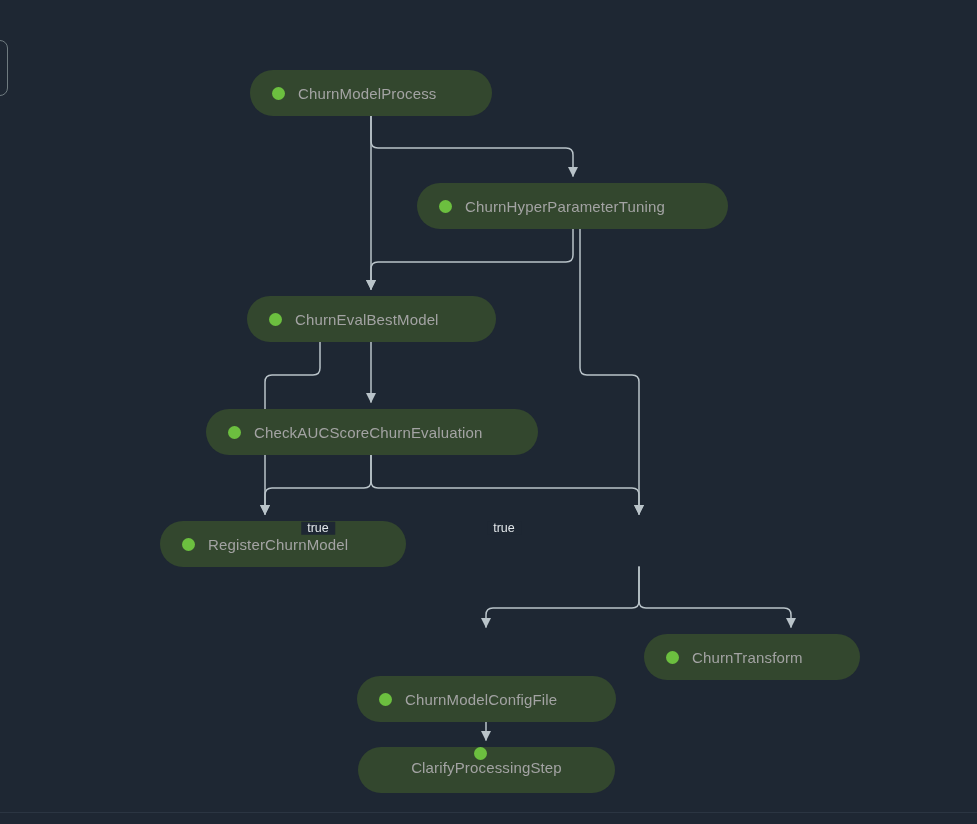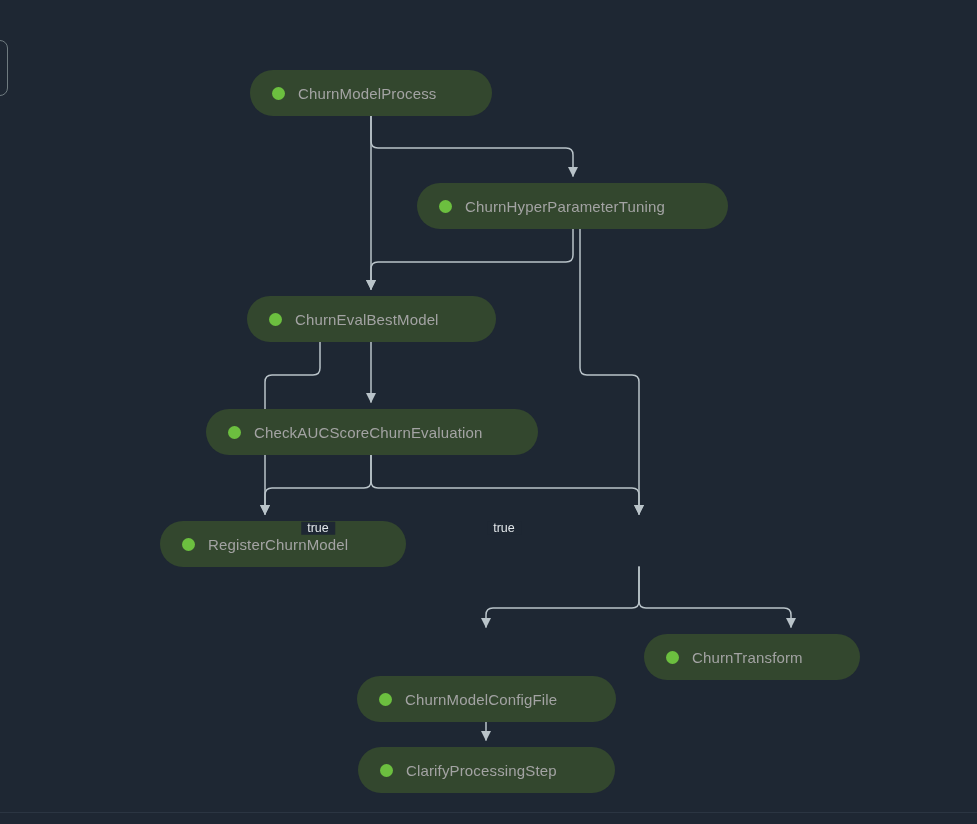--- a/index.html
+++ b/index.html
@@ -134,21 +134,21 @@
   <div class="node" style="left:357px;top:634px;width:259px;margin-top:42px;">
     <span class="dot"></span>
     <span class="label">ChurnModelConfigFile</span>
   </div>
 
   <div class="node" style="left:644px;top:634px;width:216px;">
     <span class="dot"></span>
     <span class="label">ChurnTransform</span>
   </div>
 
-  <div class="node" style="left:358px;top:747px;width:257px;">
+  <div class="node" style="left:358px;top:747px;width:257px;flex-direction:column;">
     <span class="dot"></span>
     <span class="label">ClarifyProcessingStep</span>
   </div>
 
   <div class="edge-label" style="left:318px;top:488px;">true</div>
   <div class="edge-label" style="left:504px;top:488px;">true</div>
 
   <div class="bottom-divider"></div>
 </div>
 

